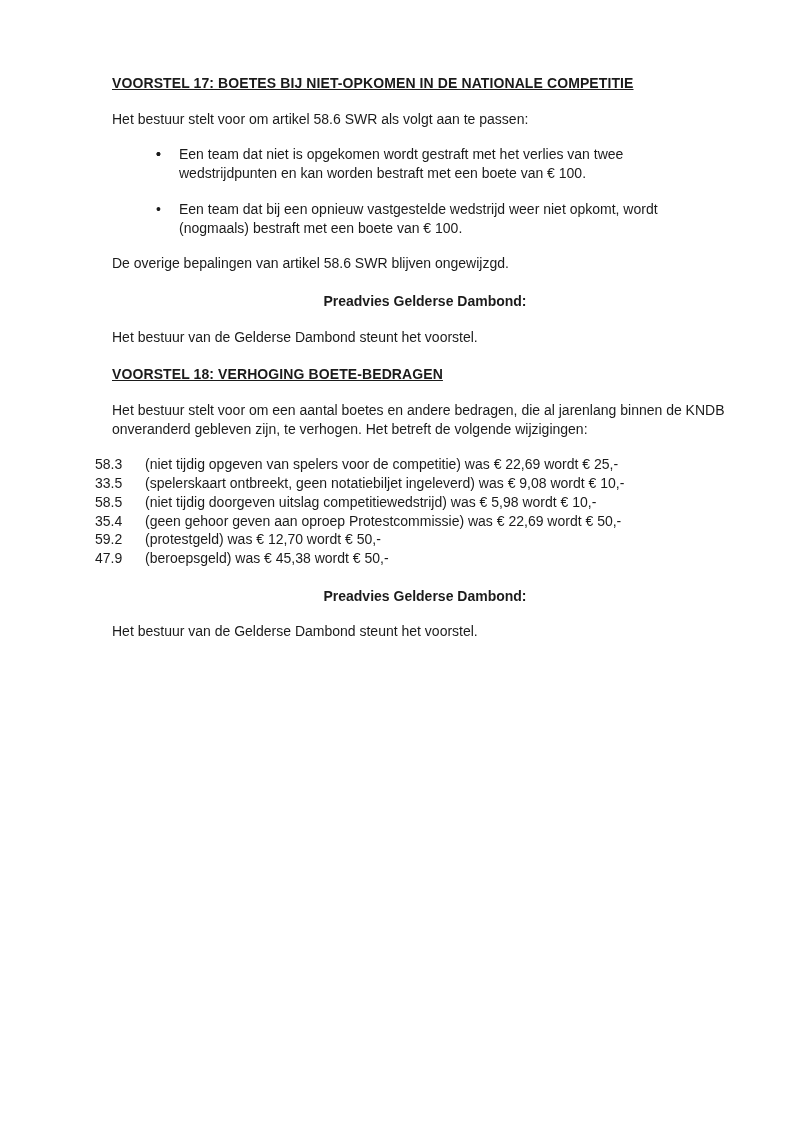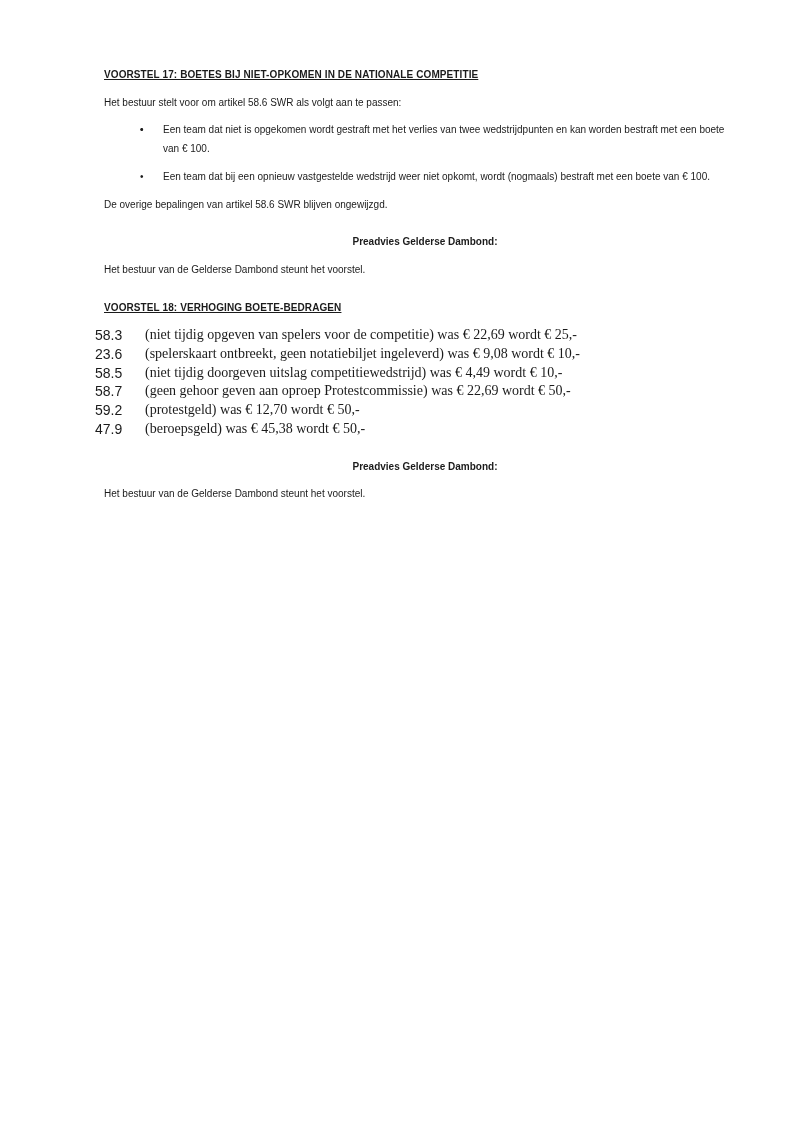--- a/index.html
+++ b/index.html
@@ -14,23 +14,23 @@
     background: #ffffff;
     box-sizing: border-box;
     padding: 57px 45px 0 95px;
     font-family: "Liberation Sans", sans-serif;
     font-size: 14px;
     line-height: 18.7px;
     color: #1b1b1b;
     overflow: hidden;
   }
   p, h2, ul, li {
-    margin: 9px;
+    margin: 17px;
     padding: 0;
-    font-size: 10px;
+    font-size: 14px;
     line-height: 18.7px;
   }
   .section-heading {
     font-weight: bold;
     text-decoration: underline;
     letter-spacing: 0.1px;
   }
   ul.bullet-list {
     list-style: none;
   }
@@ -61,21 +61,20 @@
   }
   .fee-item {
     display: flex;
   }
   .fee-number {
     width: 50px;
     flex: 0 0 50px;
   }
   .fee-text {
     flex: 1 1 auto;
-    font-family: Liberation Serif, serif;
   }
 </style>
 </head>
 <body>
 
 <div class="page">
 
   <section>
     <h2 class="section-heading">VOORSTEL 17: BOETES BIJ NIET-OPKOMEN IN DE NATIONALE COMPETITIE</h2>
     <p>Het bestuur stelt voor om artikel 58.6 SWR als volgt aan te passen:</p>
@@ -97,36 +96,37 @@
     <p class="closing-par">De overige bepalingen van artikel 58.6 SWR blijven ongewijzgd.</p>
 
     <div class="advice-block">
       <p class="advice-heading">Preadvies Gelderse Dambond:</p>
       <p>Het bestuur van de Gelderse Dambond steunt het voorstel.</p>
     </div>
   </section>
 
   <section class="section-2">
     <h2 class="section-heading">VOORSTEL 18: VERHOGING BOETE-BEDRAGEN</h2>
+    <p>Het bestuur stelt voor om een aantal boetes en andere bedragen, die al jarenlang binnen de KNDB onveranderd gebleven zijn, te verhogen. Het betreft de volgende wijzigingen:</p>
 
     <div class="fee-list">
       <div class="fee-item">
         <span class="fee-number">58.3</span>
         <span class="fee-text">(niet tijdig opgeven van spelers voor de competitie) was € 22,69 wordt € 25,-</span>
       </div>
       <div class="fee-item">
-        <span class="fee-number">23.6</span>
+        <span class="fee-number">33.5</span>
         <span class="fee-text">(spelerskaart ontbreekt, geen notatiebiljet ingeleverd) was € 9,08 wordt € 10,-</span>
       </div>
       <div class="fee-item">
         <span class="fee-number">58.5</span>
-        <span class="fee-text">(niet tijdig doorgeven uitslag competitiewedstrijd) was € 4,49 wordt € 10,-</span>
+        <span class="fee-text">(niet tijdig doorgeven uitslag competitiewedstrijd) was € 5,98 wordt € 10,-</span>
       </div>
       <div class="fee-item">
-        <span class="fee-number">58.7</span>
+        <span class="fee-number">35.4</span>
         <span class="fee-text">(geen gehoor geven aan oproep Protestcommissie) was € 22,69 wordt € 50,-</span>
       </div>
       <div class="fee-item">
         <span class="fee-number">59.2</span>
         <span class="fee-text">(protestgeld) was € 12,70 wordt € 50,-</span>
       </div>
       <div class="fee-item">
         <span class="fee-number">47.9</span>
         <span class="fee-text">(beroepsgeld) was € 45,38 wordt € 50,-</span>
       </div>

